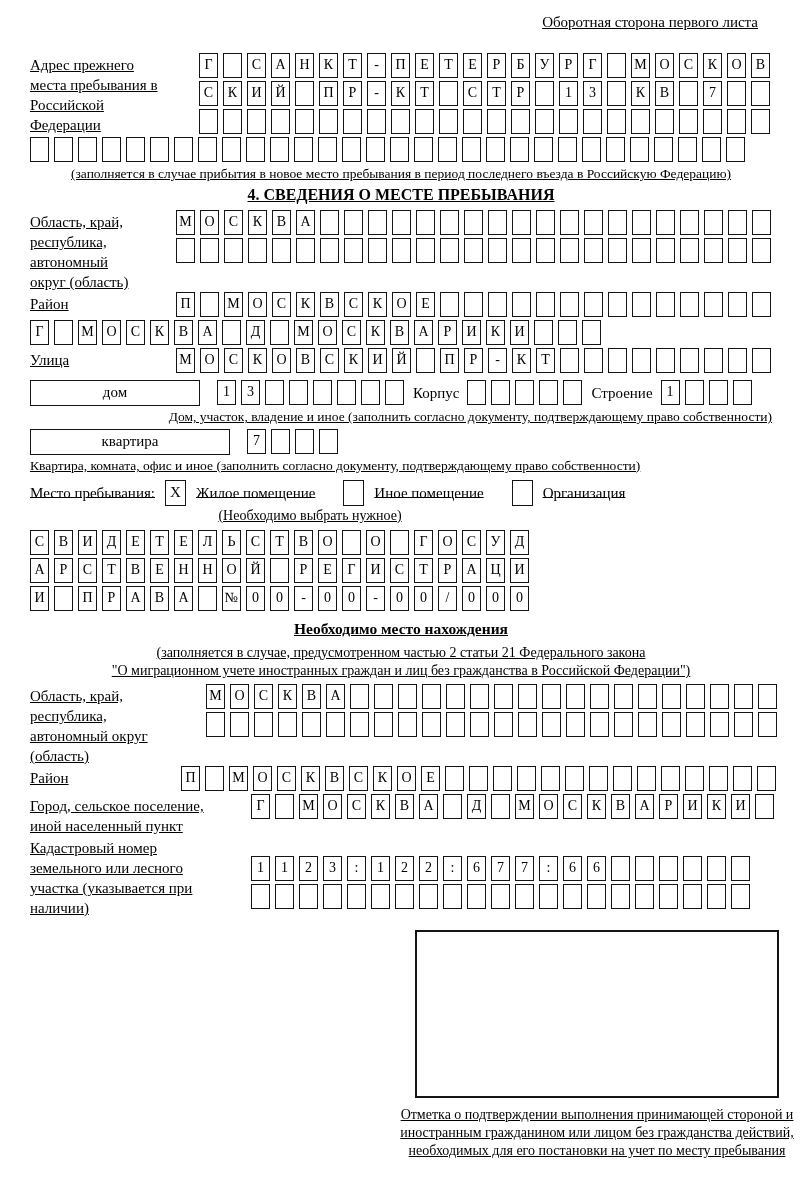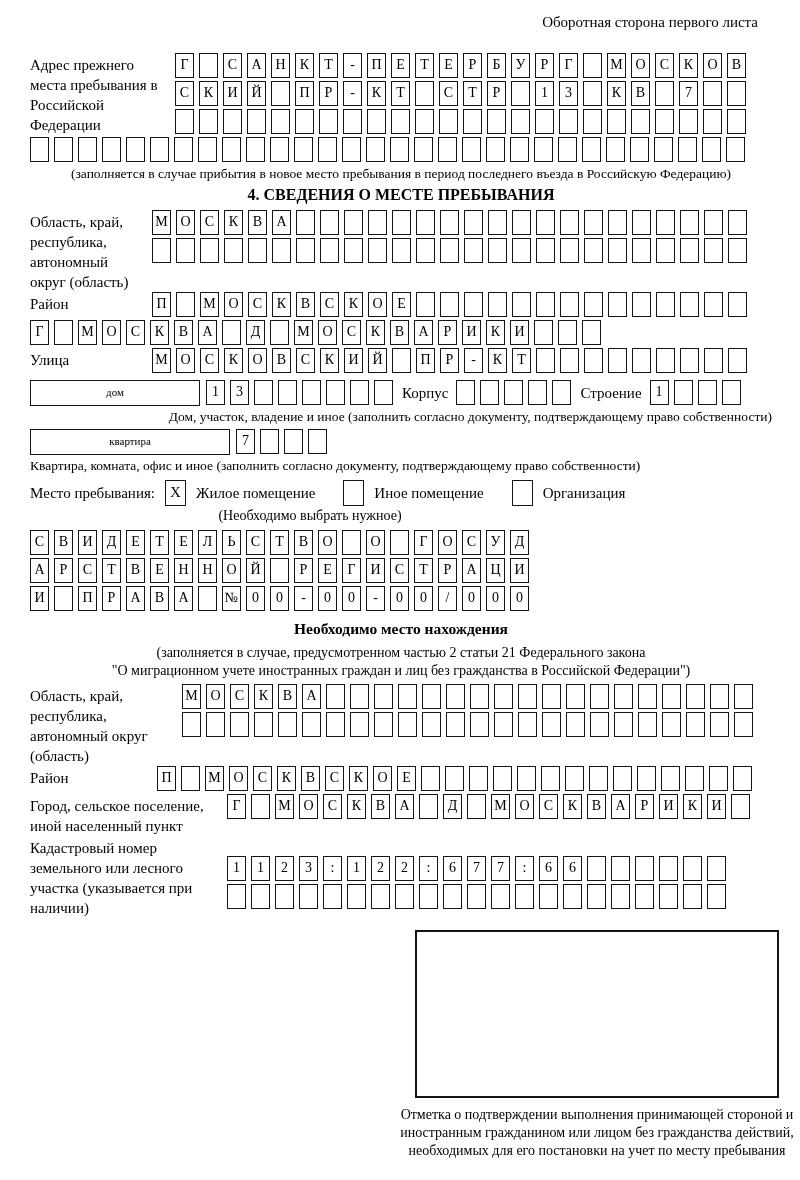--- a/index.html
+++ b/index.html
@@ -4,43 +4,43 @@
 <style>
   * { box-sizing: border-box; }
   html, body { margin: 0; padding: 0; }
   body {
     width: 800px; height: 1180px;
     background: #ffffff; color: #000;
     font-family: "Liberation Serif", "DejaVu Serif", serif;
     font-size: 15px;
     overflow: hidden;
   }
-  .page { width: 800px; height: 903px; padding: 14px 28px 0 30px; }
+  .page { width: 800px; height: 903px; padding: 14px 28px 0 30px; text-decoration: underline; }
   .hdr-note { text-align: right; padding-right: 14px; font-size: 15px; margin-bottom: 22px; }
 
-  .row { display: flex; align-items: flex-start; }
+  .row { display: flex; align-items: flex-start; gap: 24px; }
   .lbl { line-height: 20px; padding-top: 2px; padding-right: 6px; }
   .w145 { width: 145px; min-width: 145px; }
   .w122 { width: 122px; min-width: 122px; }
   .w152 { width: 152px; min-width: 152px; }
   .w127 { width: 127px; min-width: 127px; }
   .w197 { width: 197px; min-width: 197px; }
   .w222 { width: 222px; min-width: 222px; line-height: 18px; }
 
   .boxrow { white-space: nowrap; height: 25px; margin-bottom: 3px; }
   .cell {
     display: inline-block; width: 19px; height: 25px;
     border: 1.6px solid #141414; margin-right: 5px;
     text-align: center; line-height: 21px; font-size: 14px;
     vertical-align: top; background: #fff;
   }
   .wbox {
     display: inline-block; height: 26px; border: 1.6px solid #141414;
     text-align: center; line-height: 22px; vertical-align: top;
-    margin-right: 6px; font-size: 11px;
+    margin-right: 17px; font-size: 15px;
   }
   .caption { text-align: center; font-size: 13.5px; line-height: 17px; margin: 0 0 3px 0; }
   .b { font-weight: bold; }
   .center { text-align: center; }
   .s2title { font-size: 16px; margin: 4px 0 6px 0; }
   .facttitle { font-size: 15.5px; margin: 6px 0 6px 0; }
   .factnote { text-align: center; font-size: 14px; line-height: 18px; }
   .mb2 { margin-bottom: 2px; }
   .mt20 { margin-top: 20px; }
 

